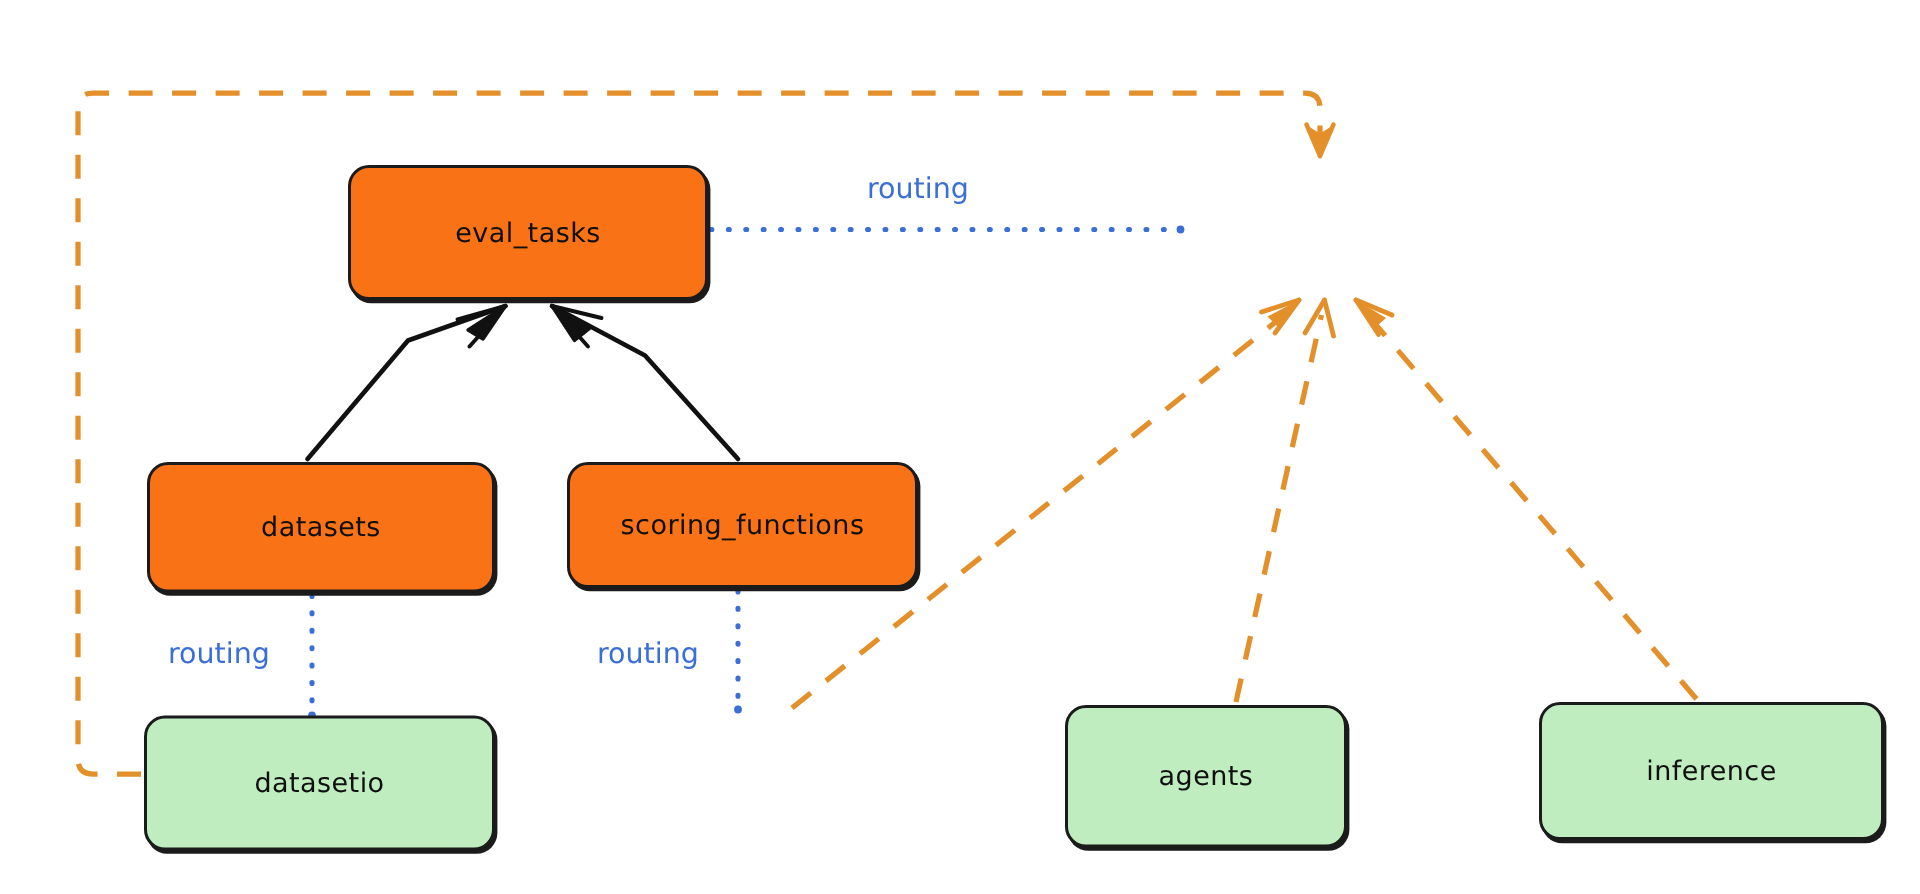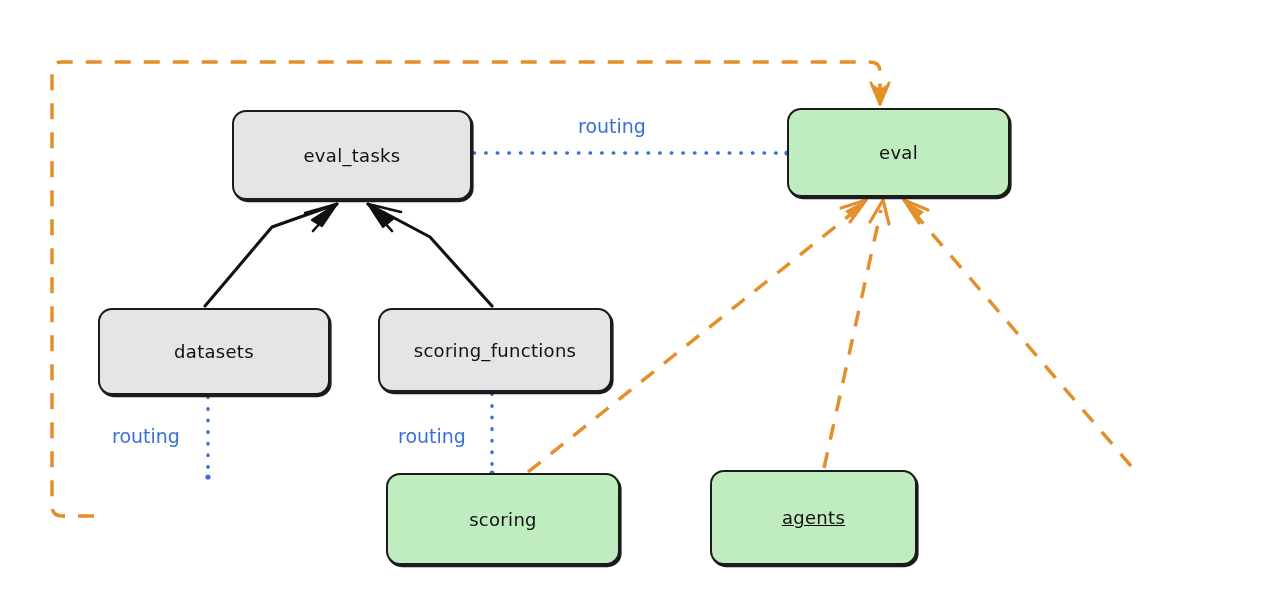--- a/index.html
+++ b/index.html
@@ -35,21 +35,21 @@
     box-shadow: 1.6px 2.2px 0 0 #1b1b1b;
   }
   .node .node-label {
     font-family: "DejaVu Sans", sans-serif;
     font-size: 18px;
     color: #101010;
     letter-spacing: 0.3px;
     white-space: nowrap;
     user-select: none;
   }
-  .node.blue  { background: #e5e5e5; text-align: center; }
+  .node.blue  { background: #f97316; text-align: center; }
   .node.green { background: #c0edbf; }
 
   .edge-label {
     position: absolute;
     font-family: "DejaVu Sans", sans-serif;
     font-size: 19px;
     color: #3a6fd8;
     white-space: nowrap;
     user-select: none;
   }
@@ -115,41 +115,41 @@
       <path d="M904,200 L928,210" fill="none" stroke="#e3902b" stroke-width="3.2" stroke-linecap="round"></path>
       <path d="M904,200 L919,223" fill="none" stroke="#e3902b" stroke-width="3.2" stroke-linecap="round"></path>
       <path d="M904,200 L924,212 L916,219 Z" fill="#e3902b"></path>
     </g>
   </svg>
 
   <div class="node blue" style="left:232px; top:110px; width:240px; height:90px;">
     <span class="node-label">eval_tasks</span>
   </div>
 
-  <div class="node green" style="left:787px; top:108px; width:223px; height:89px;">
-    <span class="node-label">eval</span>
-  </div>
 
   <div class="node blue" style="left:378px; top:308px; width:234px; height:84px;">
     <span class="node-label">scoring_functions</span>
   </div>
 
   <div class="node blue" style="left:98px; top:308px; width:232px; height:87px;">
     <span class="node-label">datasets</span>
   </div>
 
-
-  <div class="node green" style="left:386px; top:473px; width:234px; height:92px;">
-    <span class="node-label">scoring</span>
+  <div class="node green" style="left:96px; top:477px; width:234px; height:90px;">
+    <span class="node-label">datasetio</span>
   </div>
 
-  <div class="node green" style="left:710px; top:470px; width:207px; height:95px;text-decoration:underline;">
+
+  <div class="node green" style="left:710px; top:470px; width:188px; height:95px;">
     <span class="node-label">agents</span>
   </div>
 
+  <div class="node green" style="left:1026px; top:468px; width:230px; height:92px;">
+    <span class="node-label">inference</span>
+  </div>
 
   <div class="edge-label" style="left:578px; top:115px;">routing</div>
 
   <div class="edge-label" style="left:112px; top:425px;">routing</div>
 
   <div class="edge-label" style="left:398px; top:425px;">routing</div>
 
 </div>
 
 </body></html>

